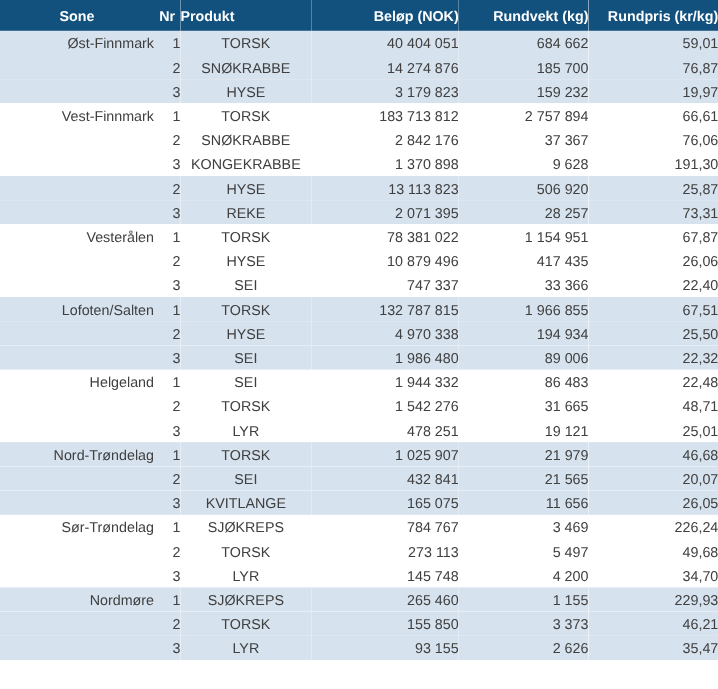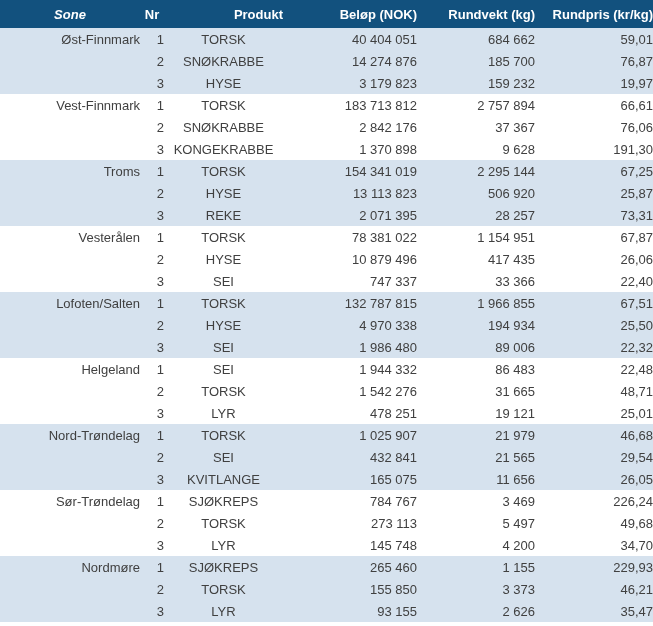--- a/index.html
+++ b/index.html
@@ -33,25 +33,25 @@
     color: var(--text, #404040);
     height: 22px;
     padding: 0;
     white-space: nowrap;
     overflow: hidden;
     background: var(--row-bg, #ffffff);
   }
   tr.stripe td { background: var(--stripe-bg, #d6e2ee); }
 
   .c-sone   { text-align: right;  padding-left: 8px; }
-  th.c-sone { text-align: center; padding-left: 0; font-style: italic; }
+  th.c-sone { text-align: center; padding-left: 0; }
   .c-nr     { text-align: right; padding-right: 2px; }
   th.c-nr   { text-align: center; padding-right: 6px; }
   .c-prod   { text-align: center;  padding-left: 4px; }
-  th.c-prod { text-align: right; padding-left: 0; }
+  th.c-prod { text-align: left; padding-left: 0; }
   .c-num    { text-align: right; padding-right: 12px; margin-top: 11px; }
   .c-last   { text-align: right; padding-right: 13px; }
 </style>
 </head>
 <body>
 
 <table class="fishery">
   <colgroup>
     <col style="width:140px">
     <col style="width:24px">
@@ -113,28 +113,20 @@
       </tr>
       <tr>
         <td class="c-sone"></td>
         <td class="c-nr">3</td>
         <td class="c-prod">KONGEKRABBE</td>
         <td class="c-num">1 370 898</td>
         <td class="c-num">9 628</td>
         <td class="c-last">191,30</td>
       </tr>
       <tr class="stripe">
-        <td class="c-sone">Troms</td>
-        <td class="c-nr">1</td>
-        <td class="c-prod">TORSK</td>
-        <td class="c-num">154 341 019</td>
-        <td class="c-num">2 295 144</td>
-        <td class="c-last">67,25</td>
-      </tr>
-      <tr class="stripe">
         <td class="c-sone"></td>
         <td class="c-nr">2</td>
         <td class="c-prod">HYSE</td>
         <td class="c-num">13 113 823</td>
         <td class="c-num">506 920</td>
         <td class="c-last">25,87</td>
       </tr>
       <tr class="stripe">
         <td class="c-sone"></td>
         <td class="c-nr">3</td>
@@ -222,21 +214,21 @@
         <td class="c-num">1 025 907</td>
         <td class="c-num">21 979</td>
         <td class="c-last">46,68</td>
       </tr>
       <tr class="stripe">
         <td class="c-sone"></td>
         <td class="c-nr">2</td>
         <td class="c-prod">SEI</td>
         <td class="c-num">432 841</td>
         <td class="c-num">21 565</td>
-        <td class="c-last">29,54</td>
+        <td class="c-last">20,07</td>
       </tr>
       <tr class="stripe">
         <td class="c-sone"></td>
         <td class="c-nr">3</td>
         <td class="c-prod">KVITLANGE</td>
         <td class="c-num">165 075</td>
         <td class="c-num">11 656</td>
         <td class="c-last">26,05</td>
       </tr>
       <tr>

